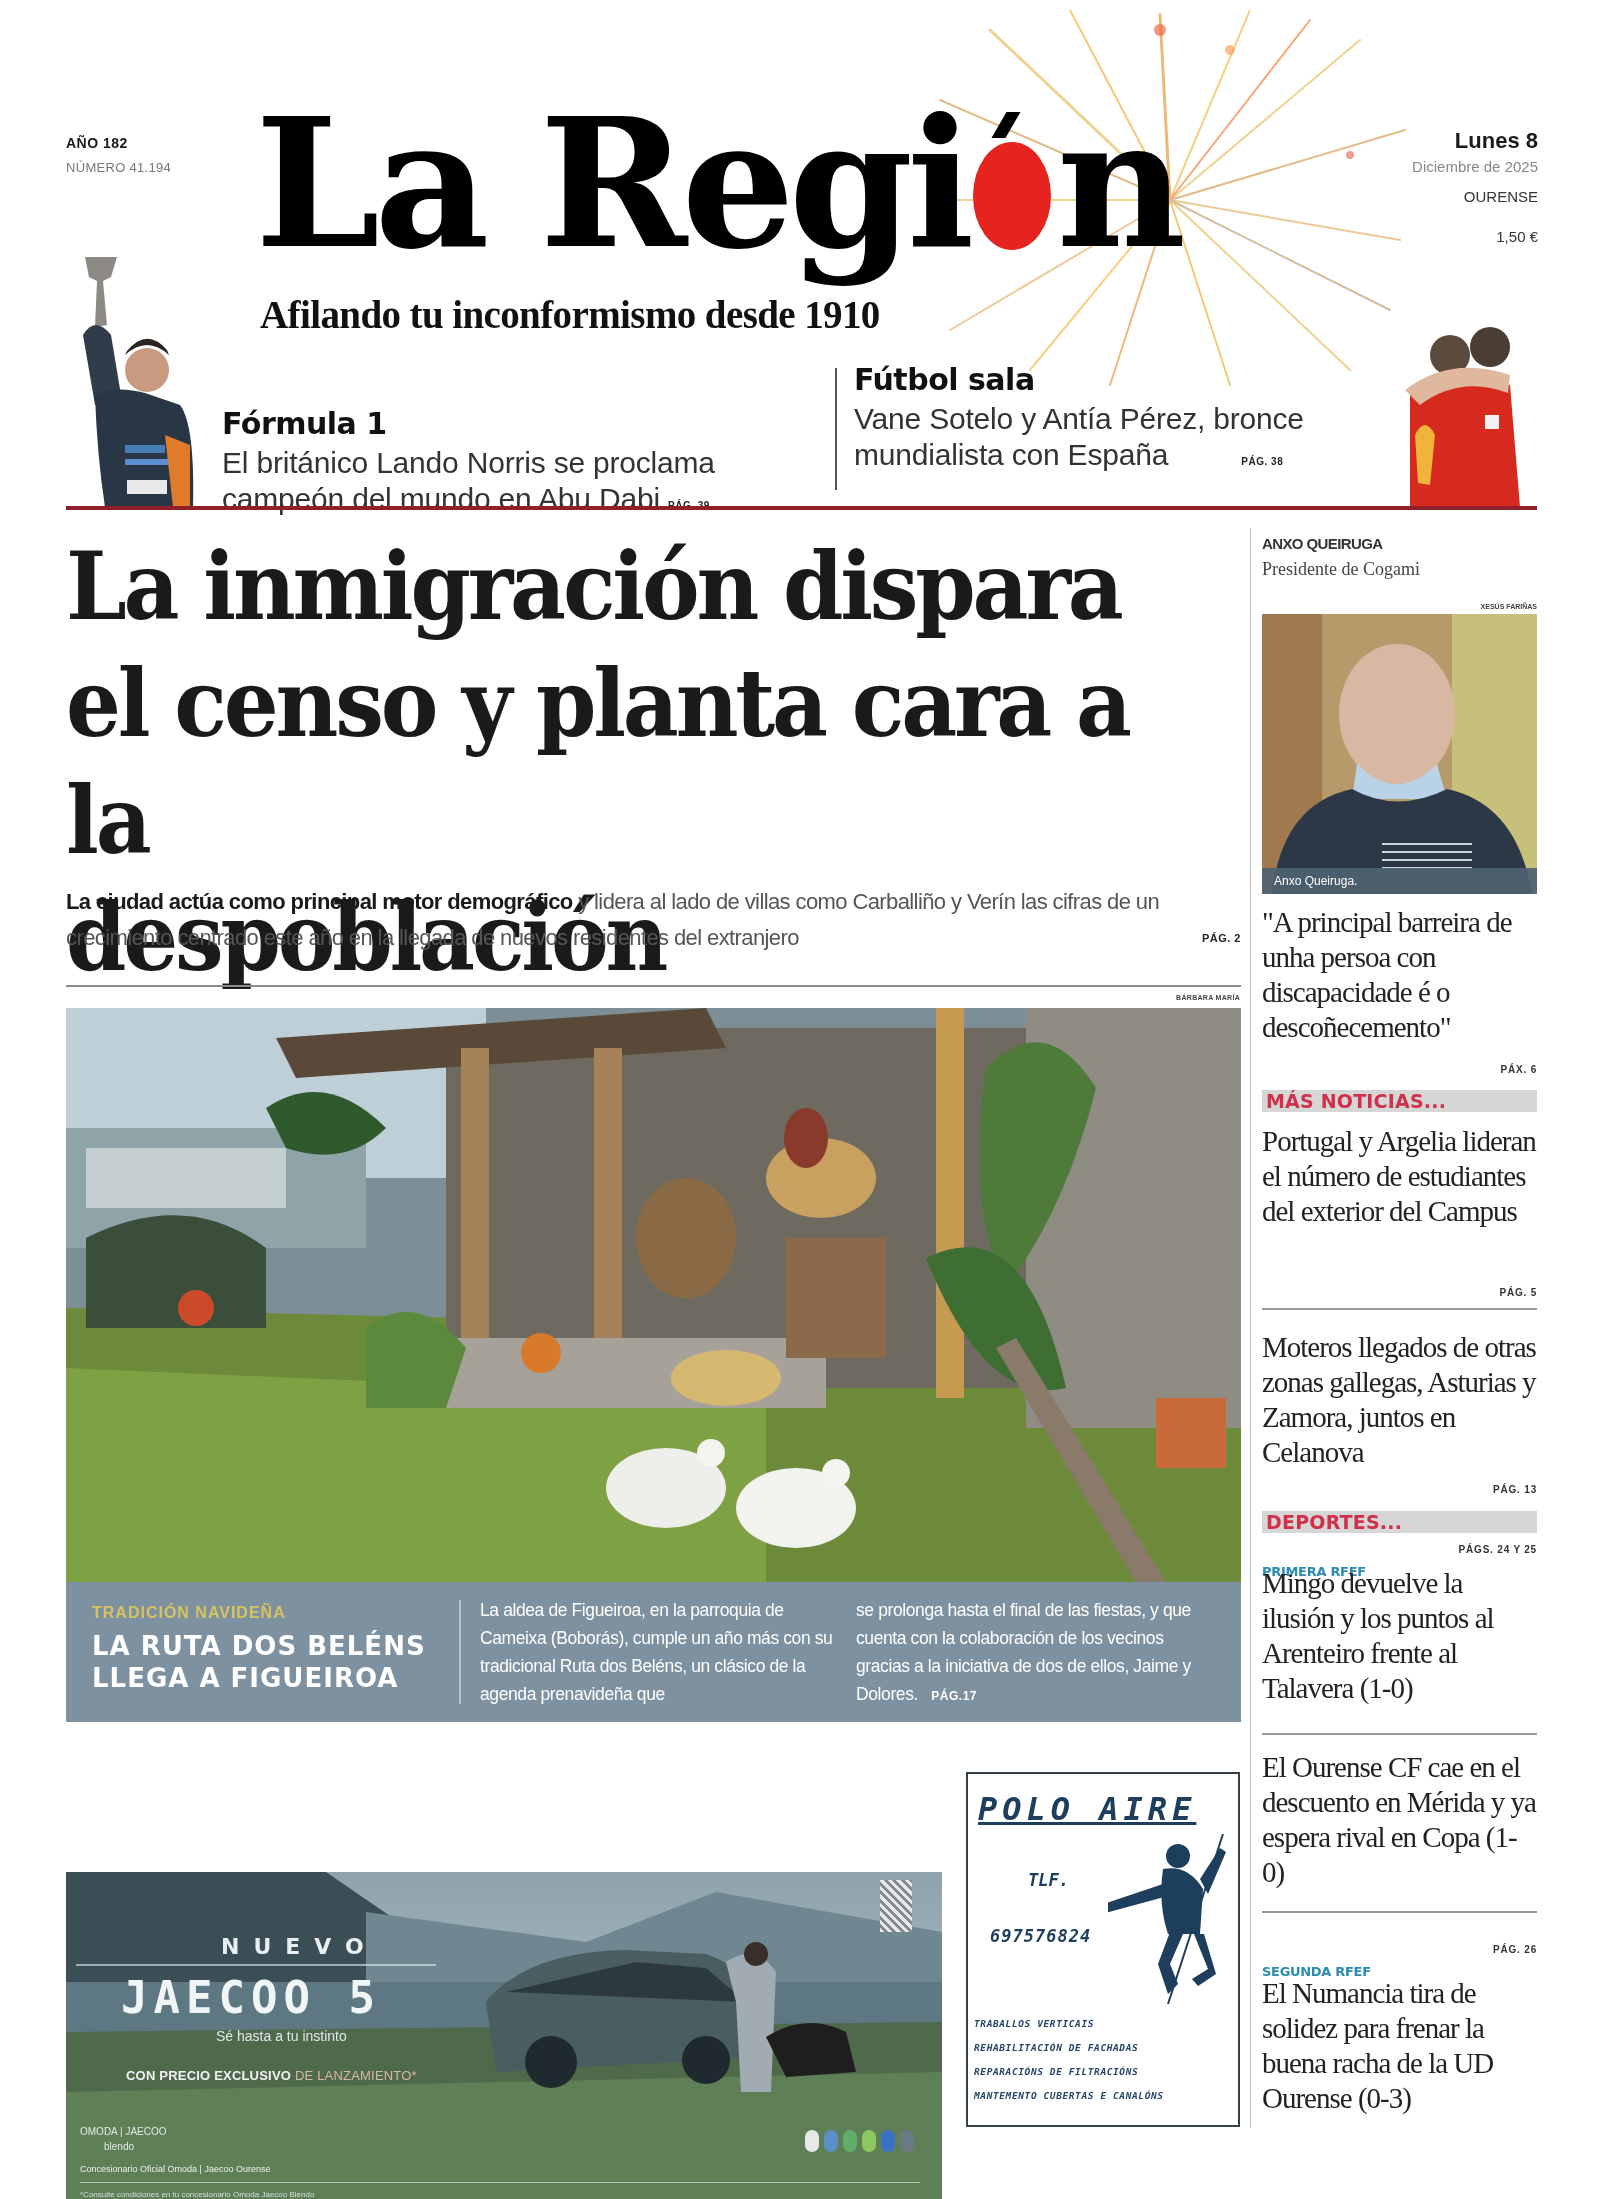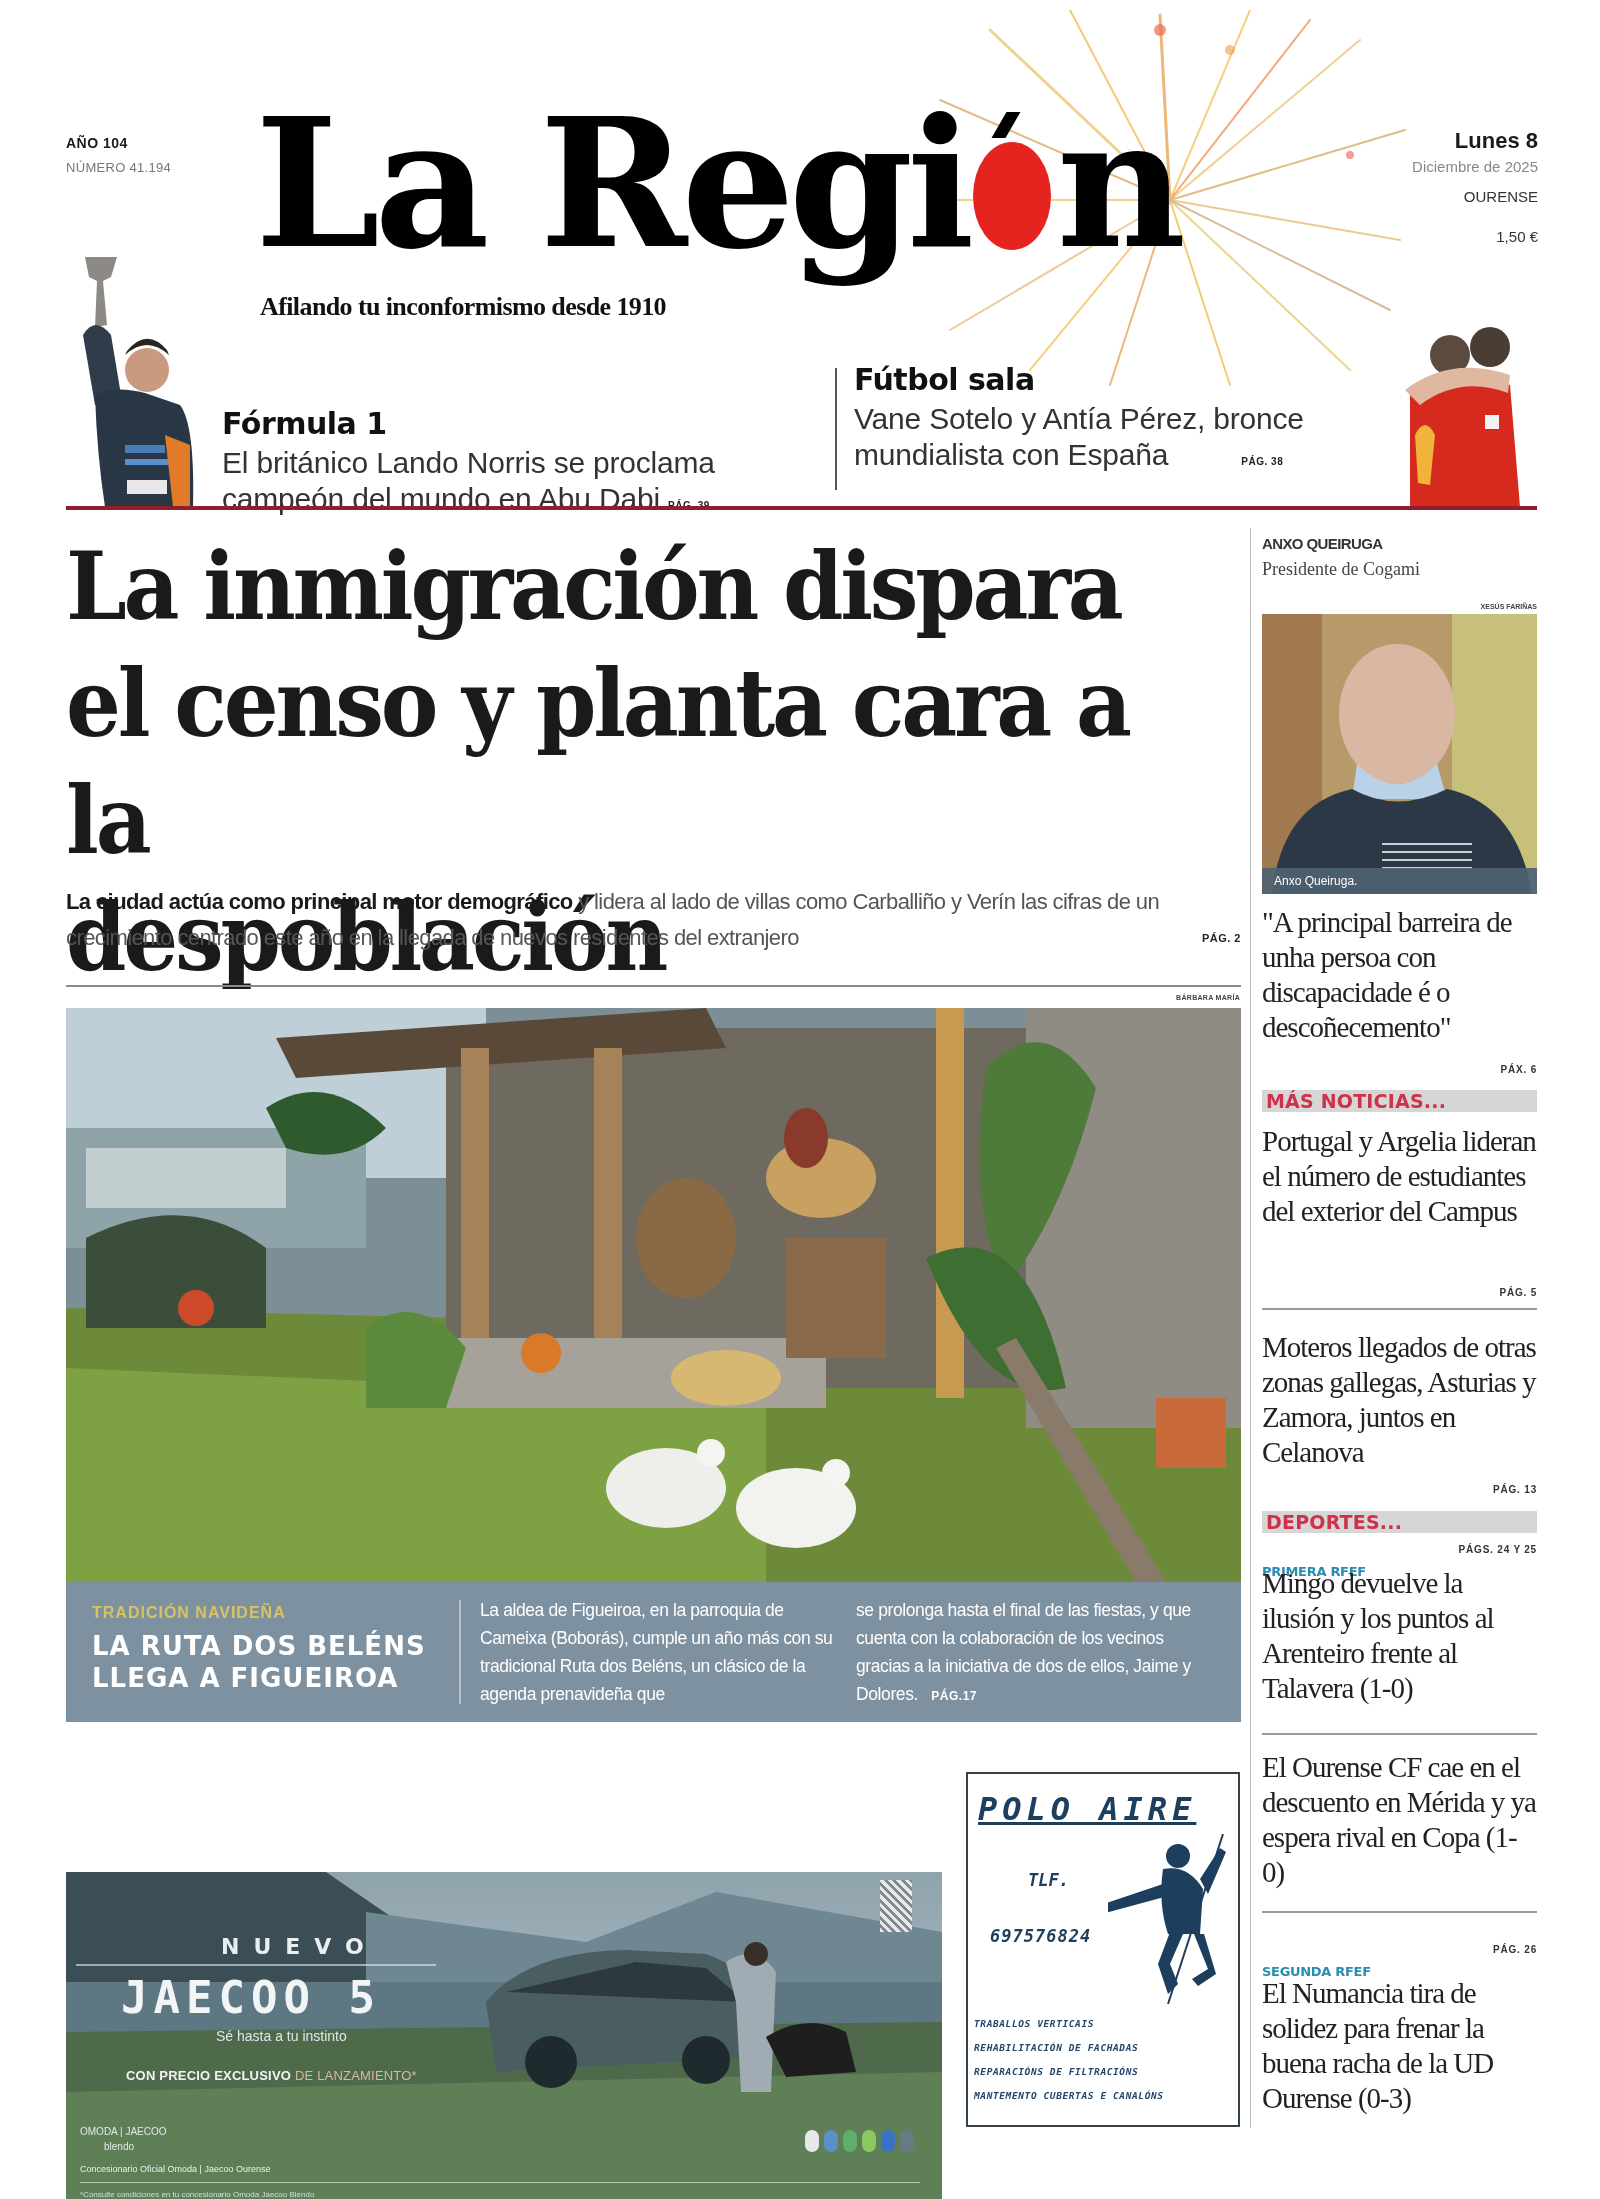--- a/index.html
+++ b/index.html
@@ -12,21 +12,21 @@
   .issue-number { left: 66px; top: 160px; font: 13px "Liberation Sans", sans-serif; color: #777; letter-spacing: 0.3px; }
   .date-day { right: 62px; top: 128px; font: bold 22px "Liberation Sans", sans-serif; text-align: right; }
   .date-month { right: 62px; top: 158px; font: 15px "Liberation Sans", sans-serif; color: #888; text-align: right; }
   .date-city { right: 62px; top: 188px; font: 15px "Liberation Sans", sans-serif; color: #333; text-align: right; }
   .price { right: 62px; top: 228px; font: 15px "Liberation Sans", sans-serif; color: #333; text-align: right; }
 
   .burst { left: 930px; top: 10px; width: 480px; height: 380px; pointer-events: none; }
   .logo { left: 255px; top: 95px; font-family: "DejaVu Serif", serif; font-weight: bold; font-size: 178px; line-height: 1; letter-spacing: -6px; color: #000; white-space: nowrap; }
   .logo .o-dot { display: inline-block; width: 78px; height: 108px; background: #e52420; border-radius: 50%; vertical-align: -4px; margin: 0 6px 0 4px; position: relative; }
   .logo .o-accent { position: absolute; left: 26px; top: -30px; width: 14px; height: 26px; background: #000; transform: skewX(-30deg); }
-  .tagline { left: 260px; top: 292px; font-family: "Liberation Serif", serif; font-weight: bold; font-size: 26px; letter-spacing: -0.6px; color: #111; }
+  .tagline { left: 260px; top: 292px; font-family: "Liberation Serif", serif; font-weight: bold; font-size: 39px; letter-spacing: -0.6px; color: #111; }
 
   
   .teaser-photo-left { left: 55px; top: 255px; width: 150px; height: 252px; }
   .teaser-photo-right { left: 1390px; top: 315px; width: 145px; height: 192px; }
   .teaser { top: 362px; }
   .teaser .kicker { font: bold 30px "DejaVu Sans", sans-serif; letter-spacing: -0.5px; color: #111; display: block; margin-bottom: 4px; }
   .teaser .body { font: 30px "Liberation Sans", sans-serif; line-height: 36px; color: #333; letter-spacing: -0.2px; }
   .teaser .page { font: bold 10px "Liberation Sans", sans-serif; letter-spacing: 0.5px; color: #222; }
   .teaser-left { left: 222px; width: 600px; margin-top: 44px; }
   .teaser-right { left: 854px; width: 530px; }
@@ -89,21 +89,21 @@
   .sb-page { font: bold 10px "Liberation Sans", sans-serif; color: #333; letter-spacing: 0.8px; text-align: right; width: 275px; left: 1262px; }
   .sb-section { left: 1262px; width: 275px; height: 22px; background: #d6d6d6; font: bold 19px "DejaVu Sans", sans-serif; color: #d1304a; letter-spacing: 0.2px; line-height: 22px; padding-left: 4px; }
   .sb-story { left: 1262px; width: 275px; font-family: "Liberation Serif", serif; font-size: 29px; line-height: 35px; letter-spacing: -1px; color: #222; }
   .sb-rule { left: 1262px; width: 275px; height: 2px; background: #9a9a9a; }
   .sb-cat { left: 1262px; font: bold 13px "DejaVu Sans", sans-serif; color: #2b8bb0; letter-spacing: -0.3px; margin-top: 20px; }
   .sb-cat-page { font: bold 10px "Liberation Sans", sans-serif; color: #333; letter-spacing: 0.8px; text-align: right; }
 </style>
 </head>
 <body>
 
-<div class="abs issue-year">AÑO 104</div>
+<div class="abs issue-year">AÑO 182</div>
 <div class="abs issue-number">NÚMERO 41.194</div>
 
 <svg class="abs burst" viewBox="0 0 480 380">
   <g stroke-linecap="round" opacity="0.75">
     <line x1="240" y1="190" x2="60" y2="20" stroke="#e9c36a" stroke-width="3"></line>
     <line x1="240" y1="190" x2="140" y2="0" stroke="#f0b84a" stroke-width="2"></line>
     <line x1="240" y1="190" x2="230" y2="5" stroke="#e8a14a" stroke-width="3"></line>
     <line x1="240" y1="190" x2="320" y2="0" stroke="#f3c05a" stroke-width="2"></line>
     <line x1="240" y1="190" x2="430" y2="30" stroke="#e9c36a" stroke-width="2"></line>
     <line x1="240" y1="190" x2="475" y2="120" stroke="#d9a560" stroke-width="2"></line>

